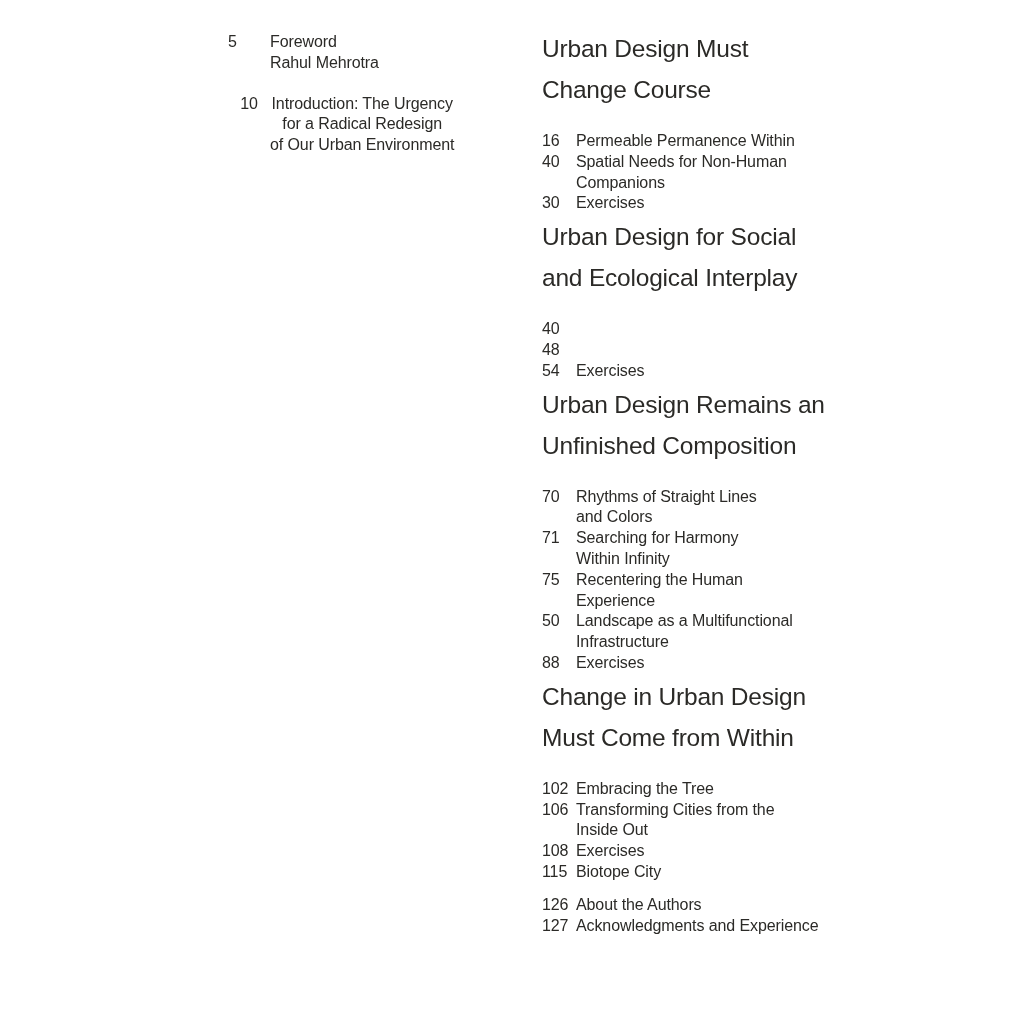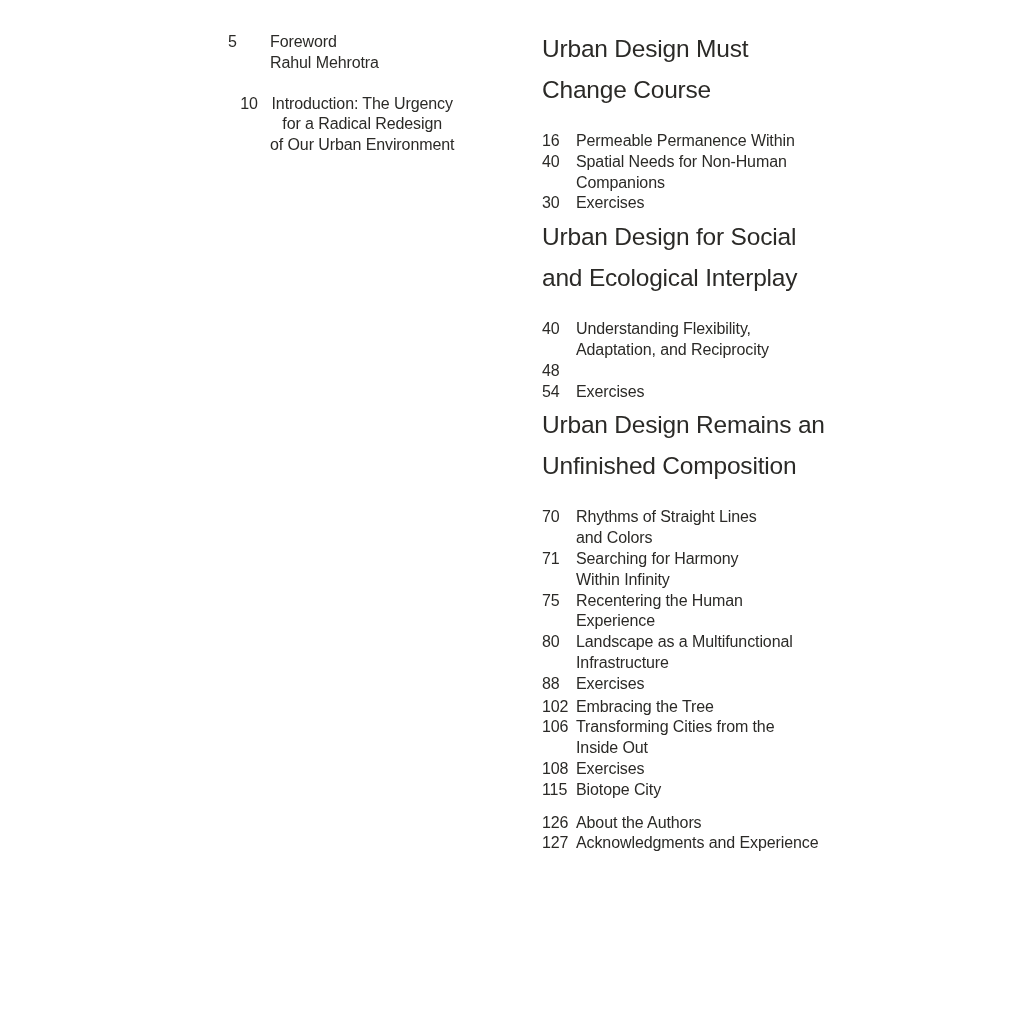--- a/index.html
+++ b/index.html
@@ -101,21 +101,20 @@
             <span class="num">30</span>
             <span class="title">Exercises</span>
           </div>
         </div>
       </div>
       <div class="toc-section">
         <h2 class="toc-section-heading">Urban Design for Social<br>and Ecological Interplay</h2>
         <div>
           <div class="entry">
             <span class="num">40</span>
-            <span class="title">Understanding Flexibility,<br>Adaptation, and Reciprocity</span>
           </div>
           <div class="entry">
             <span class="num">48</span>
           </div>
           <div class="entry">
             <span class="num">54</span>
             <span class="title">Exercises</span>
           </div>
         </div>
       </div>
@@ -128,30 +127,31 @@
           </div>
           <div class="entry">
             <span class="num">71</span>
             <span class="title">Searching for Harmony<br>Within Infinity</span>
           </div>
           <div class="entry">
             <span class="num">75</span>
             <span class="title">Recentering the Human<br>Experience</span>
           </div>
           <div class="entry">
-            <span class="num">80</span>
+            <span class="num">50</span>
             <span class="title">Landscape as a Multifunctional<br>Infrastructure</span>
           </div>
           <div class="entry">
             <span class="num">88</span>
             <span class="title">Exercises</span>
           </div>
         </div>
       </div>
       <div class="toc-section">
+        <h2 class="toc-section-heading">Change in Urban Design<br>Must Come from Within</h2>
         <div>
           <div class="entry">
             <span class="num">102</span>
             <span class="title">Embracing the Tree</span>
           </div>
           <div class="entry">
             <span class="num">106</span>
             <span class="title">Transforming Cities from the<br>Inside Out</span>
           </div>
           <div class="entry">

